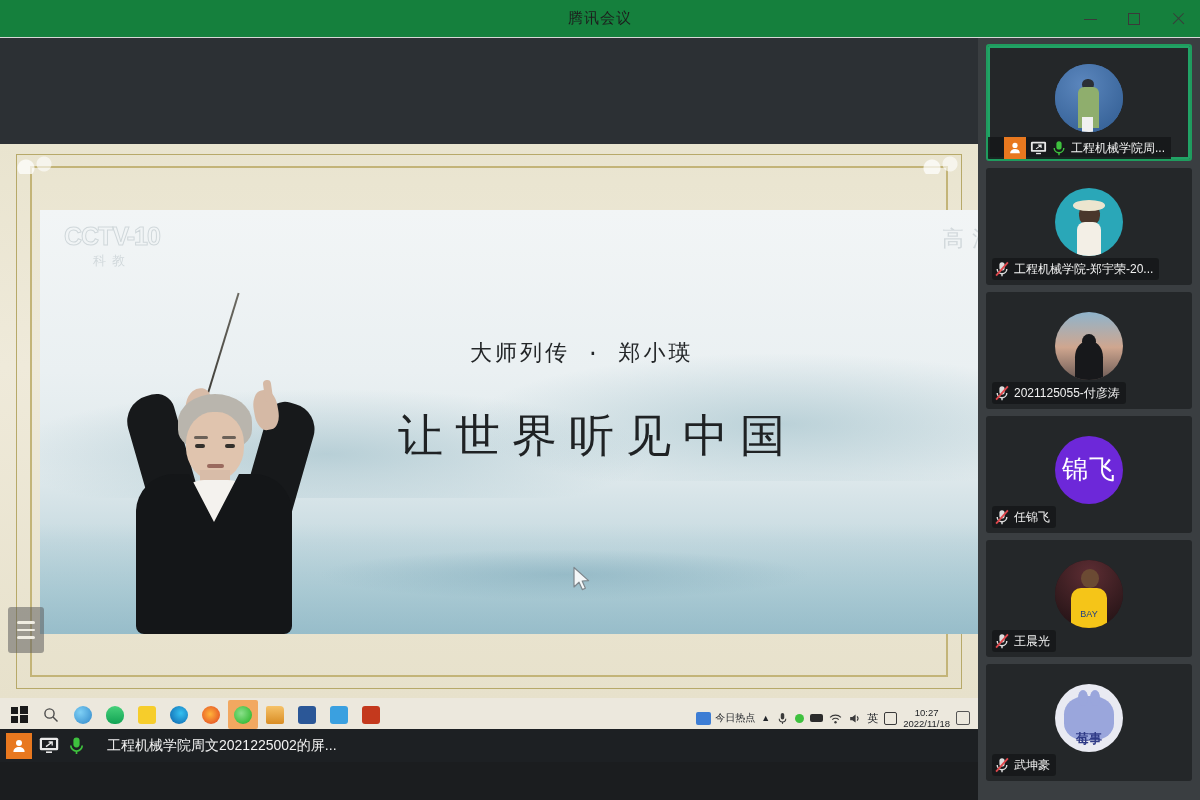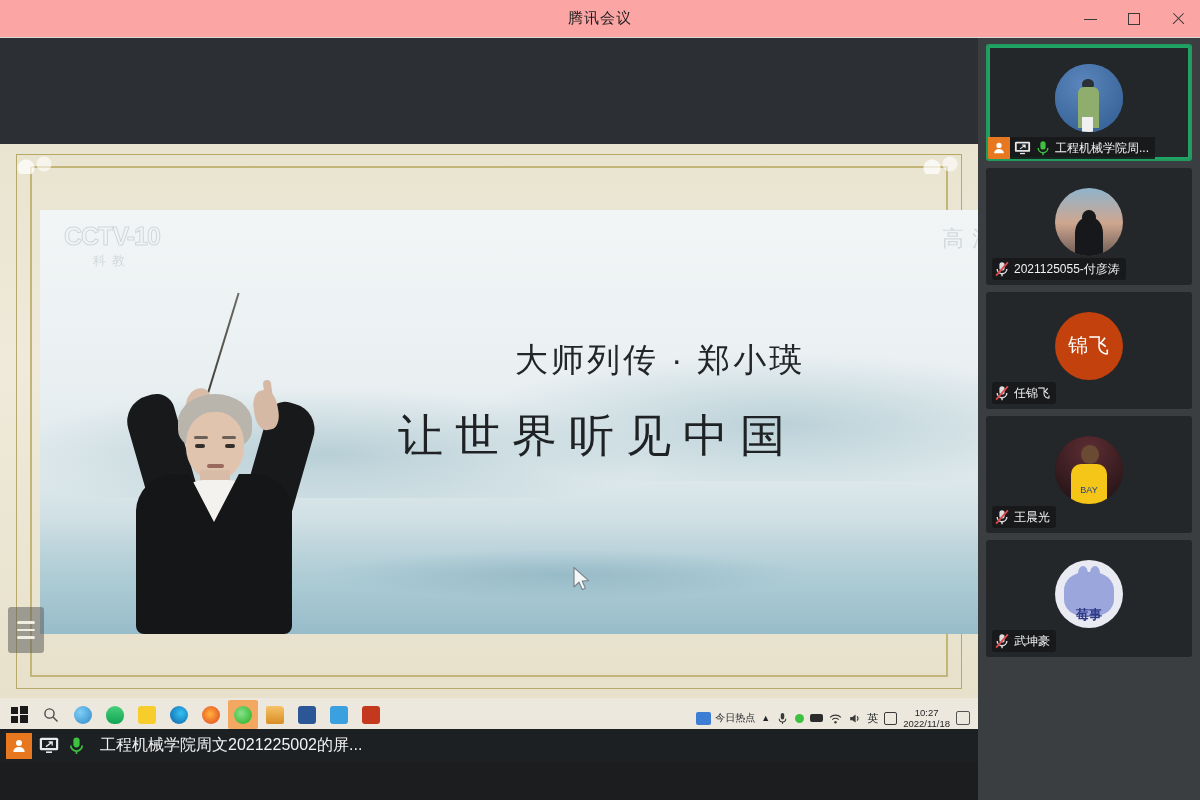--- a/index.html
+++ b/index.html
@@ -5,21 +5,21 @@
   * { margin:0; padding:0; box-sizing:border-box; }
   html,body { width:1200px; height:800px; overflow:hidden; }
   body {
     font-family:"Liberation Sans","DejaVu Sans",sans-serif;
     background:#1b1d1f;
   }
 
   
   #titlebar{
     position:absolute; left:0; top:0; width:1200px; height:38px;
-    background:#fca5a5; border-bottom:1px solid #d8d8d8;
+    background:#15803d; border-bottom:1px solid #d8d8d8;
     display:flex; align-items:center; justify-content:center;
   }
   #titlebar .title{
     font-size:15px; color:#1d1d1d; letter-spacing:1px;
   }
   #winctrls{
     position:absolute; right:0; top:0; height:38px; display:flex;
   }
   #winctrls .wbtn{
     width:44px; height:38px; display:flex; align-items:center; justify-content:center;
@@ -161,22 +161,22 @@
     background:#f4f2ee; border-radius:26px 26px 6px 6px;
   }
   .c-jacket{
     position:absolute; left:36px; top:190px; width:156px; height:160px;
     background:#141618; border-radius:38px 38px 8px 8px;
     clip-path:polygon(0 0, 34% 0, 50% 30%, 66% 0, 100% 0, 100% 100%, 0 100%);
   }
 
   
   #vtitle1{
-    position:absolute; left:430px; top:128px; font-size:33px; color:#232628;
-    letter-spacing:3px; font-family:Liberation Sans, sans-serif;margin-left:45px;
+    position:absolute; left:430px; top:128px; font-size:22px; color:#232628;
+    letter-spacing:3px; font-family:Liberation Mono, monospace;
   }
   #vtitle2{
     position:absolute; left:358px; top:196px; font-size:45px; color:#1f2224;
     letter-spacing:12px; font-family:"Liberation Serif",serif;
   }
 
   
   #player-menu{
     position:absolute; left:8px; top:569px; width:36px; height:46px;
     background:rgba(95,95,95,.55); border-radius:3px;
@@ -213,21 +213,21 @@
   .badge-host{
     width:26px; height:26px; background:#e8781f; margin-left:6px;
     display:flex; align-items:center; justify-content:center;
   }
   .ico-share{
     width:22px; height:18px; margin-left:6px;
     display:flex; align-items:center; justify-content:center;
   }
   .ico-mic{ width:20px; margin-left:6px; display:flex; align-items:center; justify-content:center; }
   #local-bar .lname{
-    margin-left:14px; color:#f2f2f2; font-size:16px; white-space:nowrap;
+    margin-left:21px; color:#f2f2f2; font-size:14px; white-space:nowrap;
   }
 
   
   #cursor{ position:absolute; left:572px; top:528px; }
 
   
   #sidebar{
     position:absolute; left:978px; top:38px; width:222px; height:762px;
     background:#3a3e41; padding:6px 8px; display:flex; flex-direction:column; gap:7px;
   }
@@ -239,21 +239,21 @@
   .tile .avatar{
     position:absolute; left:50%; top:46%; transform:translate(-50%,-50%);
     width:68px; height:68px; border-radius:50%; overflow:hidden;
     display:flex; align-items:center; justify-content:center;
   }
   .tile .namebar{
     position:absolute; left:6px; bottom:5px; max-width:94%;
     background:rgba(22,24,26,.9); border-radius:3px;
     display:flex; align-items:center; gap:4px; padding:2px 6px 2px 2px; height:22px;
   }
-  .tile.active .namebar{ left:0; bottom:0; border-radius:0; padding-left:0; }
+  .tile.active .namebar{ left:0; bottom:0; border-radius:0; padding-left:16px; }
   .tile .namebar .nm{
     color:#f1f1f1; font-size:12px; white-space:nowrap; overflow:hidden; text-overflow:ellipsis;
   }
   .mic-on, .mic-off{ width:16px; height:16px; flex:0 0 auto; }
 
   
   .av-person{ width:100%; height:100%; background:#3f6fa8; position:relative; }
   .av-person .sky{ position:absolute; inset:0; background:radial-gradient(circle at 40% 30%, #5b86bd, #2f5b90); }
   .av-person .body{ position:absolute; left:34%; top:34%; width:30%; height:60%; background:#8fae6d; border-radius:6px 6px 0 0; }
   .av-person .head{ position:absolute; left:40%; top:22%; width:17%; height:17%; background:#2b2f36; border-radius:50%; }
@@ -262,22 +262,22 @@
   .av-hat{ width:100%; height:100%; background:#2aa7b8; position:relative; }
   .av-hat .brim{ position:absolute; left:26%; top:18%; width:48%; height:16%; background:#ece5cf; border-radius:50%; }
   .av-hat .hair{ position:absolute; left:36%; top:26%; width:30%; height:30%; background:#4a372c; border-radius:40% 40% 50% 50%; }
   .av-hat .dress{ position:absolute; left:32%; top:50%; width:36%; height:50%; background:#f3efe6; border-radius:8px 8px 0 0; }
 
   .av-sunset{ width:100%; height:100%; position:relative;
     background:linear-gradient(180deg,#8fb4cc 0%, #cfa68f 52%, #6b5a55 100%); }
   .av-sunset .sil{ position:absolute; left:30%; bottom:0; width:40%; height:56%; background:#17181b; border-radius:40% 40% 0 0; }
   .av-sunset .sil2{ position:absolute; left:40%; bottom:46%; width:20%; height:22%; background:#17181b; border-radius:50%; }
 
-  .av-text{ width:100%; height:100%; background:#c2410c; display:flex; align-items:center; justify-content:center;
-    color:#fff; font-size:20px; letter-spacing:1px; }
+  .av-text{ width:100%; height:100%; background:#6d28d9; display:flex; align-items:center; justify-content:center;
+    color:#fff; font-size:26px; letter-spacing:1px; }
 
   .av-ball{ width:100%; height:100%; position:relative; background:#2a1418; }
   .av-ball .crowd{ position:absolute; inset:0; background:radial-gradient(circle at 50% 20%, #5d2d33, #1c1012); }
   .av-ball .head{ position:absolute; left:38%; top:14%; width:26%; height:28%; background:#6b4a33; border-radius:50%; }
   .av-ball .jersey{ position:absolute; left:24%; top:42%; width:52%; height:58%; background:#f5c518; border-radius:10px 10px 0 0; }
   .av-ball .txt{ position:absolute; left:0; right:0; top:72%; text-align:center; font-size:9px; color:#1d3f86; font-weight:normal; }
 
   .av-cute{ width:100%; height:100%; background:#e9eaf2; position:relative; display:flex; align-items:center; justify-content:center; }
   .av-cute .blob{ width:74%; height:64%; background:#9aa6dc; border-radius:42% 42% 38% 38%; position:relative; }
   .av-cute .ear{ position:absolute; top:-6px; width:10px; height:16px; background:#9aa6dc; border-radius:50%; }
@@ -492,20 +492,38 @@
       </svg>
       <svg class="mic-on" viewBox="0 0 17 19">
         <rect x="5.4" y="1.4" width="6.2" height="10" rx="3.1" fill="#3ec13e"></rect>
         <path d="M2.8 9.4a5.7 5.7 0 0011.4 0" fill="none" stroke="#3ec13e" stroke-width="1.7"></path>
         <line x1="8.5" y1="15" x2="8.5" y2="18" stroke="#3ec13e" stroke-width="1.7"></line>
       </svg>
       <span class="nm">工程机械学院周...</span>
     </div>
   </div>
 
+  <div class="tile">
+    <div class="avatar">
+      <div class="av-hat">
+        <i class="hair"></i>
+        <i class="brim"></i>
+        <i class="dress"></i>
+      </div>
+    </div>
+    <div class="namebar">
+      <svg class="mic-off" viewBox="0 0 17 19">
+        <rect x="5.4" y="1.4" width="6.2" height="10" rx="3.1" fill="#dddddd"></rect>
+        <path d="M2.8 9.4a5.7 5.7 0 0011.4 0" fill="none" stroke="#dddddd" stroke-width="1.7"></path>
+        <line x1="8.5" y1="15" x2="8.5" y2="18" stroke="#dddddd" stroke-width="1.7"></line>
+        <line x1="1.5" y1="17.4" x2="15.5" y2="1.6" stroke="#e0474c" stroke-width="2.2"></line>
+      </svg>
+      <span class="nm">工程机械学院-郑宇荣-20...</span>
+    </div>
+  </div>
 
   <div class="tile">
     <div class="avatar">
       <div class="av-sunset">
         <i class="sil2"></i>
         <i class="sil"></i>
       </div>
     </div>
     <div class="namebar">
       <svg class="mic-off" viewBox="0 0 17 19">

